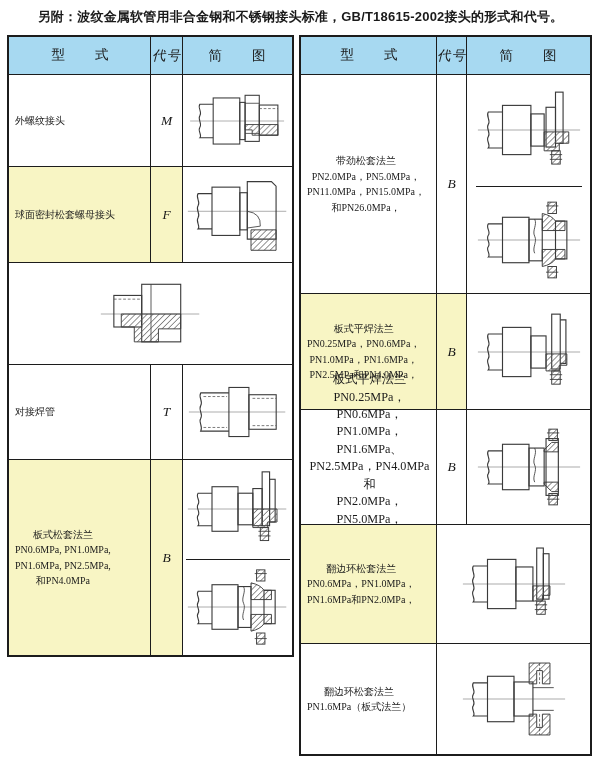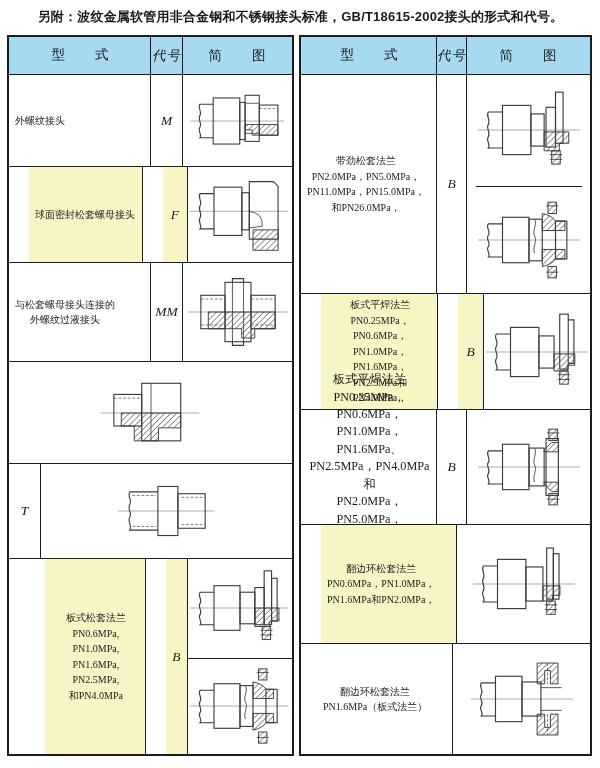--- a/index.html
+++ b/index.html
@@ -4,35 +4,35 @@
 <style>
   html,body{margin:0;padding:0;background:#ffffff;}
   body{width:600px;height:768px;font-family:"Liberation Sans",sans-serif;color:#1a1a1a;overflow:hidden;}
   .page{position:relative;width:600px;height:768px;box-sizing:border-box;text-align:center;}
   .title{padding:8px 6px 0 7px;font-size:13px;font-weight:bold;letter-spacing:0.2px;white-space:nowrap;}
   .tables{display:flex;margin:9px 7px 0 7px;align-items:flex-start;}
   .tbl{border:2px solid #1c1c1c;box-sizing:border-box;background:#fff;}
   .tbl.left{width:287px;margin-right:5px;}
   .tbl.right{width:293px;}
   .row{display:flex;border-bottom:1px solid #1c1c1c;box-sizing:border-box;}
-  .row:last-child{border-bottom:none;padding-left:16px;}
+  .row:last-child{border-bottom:none;}
   .c{border-right:1px solid #1c1c1c;box-sizing:border-box;display:flex;align-items:center;}
   .c.last{border-right:none;flex:1;}
   .c-type{width:142px;padding:2px 4px 2px 6px;font-family:"Liberation Serif","DejaVu Serif",serif;
           font-size:10px;line-height:1.55;white-space:pre-line;justify-content:flex-start;}
   .c-type.tight{font-size:12.2px;line-height:1.43;}
   .c-code{width:32px;justify-content:center;font-family:"Liberation Serif","DejaVu Serif",serif;
           font-size:13.5px;font-style:italic;}
   .tbl.right .c-type{width:136px;}
   .tbl.right .c-code{width:30px;}
   .c-diag{justify-content:center;align-items:center;background:#fff;}
   .row.head{height:38px;background:var(--hdr);}
   .row.head .c{background:var(--hdr);justify-content:center;font-size:13.5px;
                font-family:"Liberation Sans",sans-serif;letter-spacing:1px;}
-  .hl{background:var(--hlt);margin-left:20px;}
+  .hl{background:var(--hlt);}
   .split{display:flex;flex-direction:column;justify-content:stretch;padding:0;}
   .half{flex:1.04;border-bottom:1px solid #1c1c1c;display:flex;align-items:center;justify-content:center;}
   .half2{flex:1;display:flex;align-items:center;justify-content:center;}
   svg.dg{display:block;}
   .ln{fill:none;stroke:#3a3a3a;stroke-width:1.2;}
   .lt{fill:none;stroke:#3a3a3a;stroke-width:0.9;}
   .d{fill:none;stroke:#4a4a4a;stroke-width:0.8;stroke-dasharray:3 2;}
   .cl{stroke:#6a6a6a;stroke-width:0.6;}
   .h{fill:url(#hpat);stroke:#3a3a3a;stroke-width:1;}
 </style>
@@ -87,56 +87,36 @@
             <path class="ln" d="M28,21 H13 c-3,4 3,9 0,13 c-3,4 3,9 0,13 c-3,4 3,9 0,12 H28"></path>
             <rect class="ln" x="28" y="14" width="30" height="52"></rect>
             <rect class="ln" x="58" y="20" width="8" height="40"></rect>
             <path class="ln" d="M66,8 H92 L97,13 V70 H66 Z"></path>
             <path class="lt" d="M66,40 Q81,42 80,56 L66,58"></path>
             <path class="h" d="M70,60 H97 V82 H70 Z"></path>
           </svg>
         </div>
       </div>
 
-      <div class="row" style="height:99px">
-        <div class="c c-type">与松套螺母接头连接的
-外螺纹过液接头</div>
-        <div class="c c-code">MM</div>
-        <div class="c c-diag last">
-          <svg class="dg" viewBox="0 0 112 88" width="104" height="82">
-            <line class="cl" x1="2" y1="44" x2="110" y2="44"></line>
-            <rect class="ln" x="16" y="26" width="26" height="36"></rect>
-            <line class="d" x1="16" y1="30" x2="42" y2="30"></line>
-              <line class="d" x1="16" y1="58" x2="42" y2="58"></line>
-            <rect class="ln" x="42" y="12" width="28" height="64"></rect>
-            <path class="ln" d="M50,12 V8 H62 V12 M50,76 V80 H62 V76"></path>
-            <line class="lt" x1="50" y1="12" x2="50" y2="76"></line>
-              <line class="lt" x1="62" y1="12" x2="62" y2="76"></line>
-            <rect class="ln" x="70" y="26" width="26" height="36"></rect>
-            <line class="d" x1="70" y1="30" x2="96" y2="30"></line>
-              <line class="d" x1="70" y1="58" x2="96" y2="58"></line>
-            <path class="h" d="M24,44 H96 V62 H74 V72 H60 V62 H24 Z"></path>
-          </svg>
-        </div>
-      </div>
 
       <div class="row" style="height:102px">
         <div class="c c-diag last">
           <svg class="dg" viewBox="0 0 112 88" width="104" height="84">
             <line class="cl" x1="2" y1="44" x2="108" y2="44"></line>
             <rect class="ln" x="16" y="24" width="30" height="34"></rect>
             <line class="d" x1="16" y1="28" x2="46" y2="28"></line>
             <rect class="ln" x="46" y="12" width="42" height="62"></rect>
             <line class="lt" x1="56" y1="12" x2="56" y2="74"></line>
             <path class="h" d="M24,44 H88 V60 H64 V74 H38 V58 H24 Z"></path>
           </svg>
         </div>
       </div>
 
       <div class="row" style="height:95px">
+        <div class="c c-type">对接焊管</div>
         <div class="c c-code">T</div>
         <div class="c c-diag last">
           <svg class="dg" viewBox="0 0 112 88" width="104" height="80">
             <line class="cl" x1="2" y1="44" x2="108" y2="44"></line>
             <path class="ln" d="M46,23 H15 c-3,5 3,9 0,14 c-3,5 3,9 0,14 c-3,4 3,9 0,14 H46"></path>
             <line class="d" x1="18" y1="27" x2="44" y2="27"></line>
               <line class="d" x1="18" y1="61" x2="44" y2="61"></line>
             <rect class="ln" x="46" y="17" width="22" height="54"></rect>
             <rect class="ln" x="68" y="25" width="30" height="38"></rect>
             <line class="d" x1="72" y1="29" x2="98" y2="29"></line>

